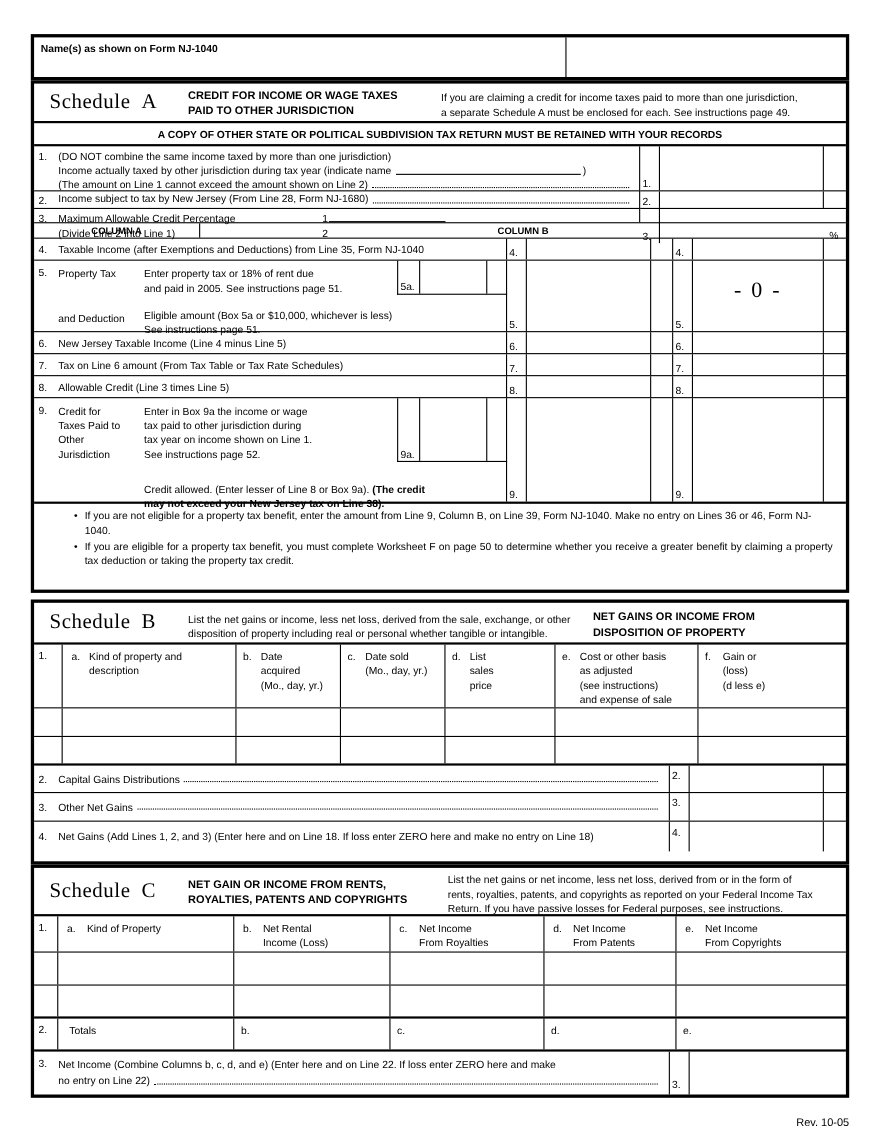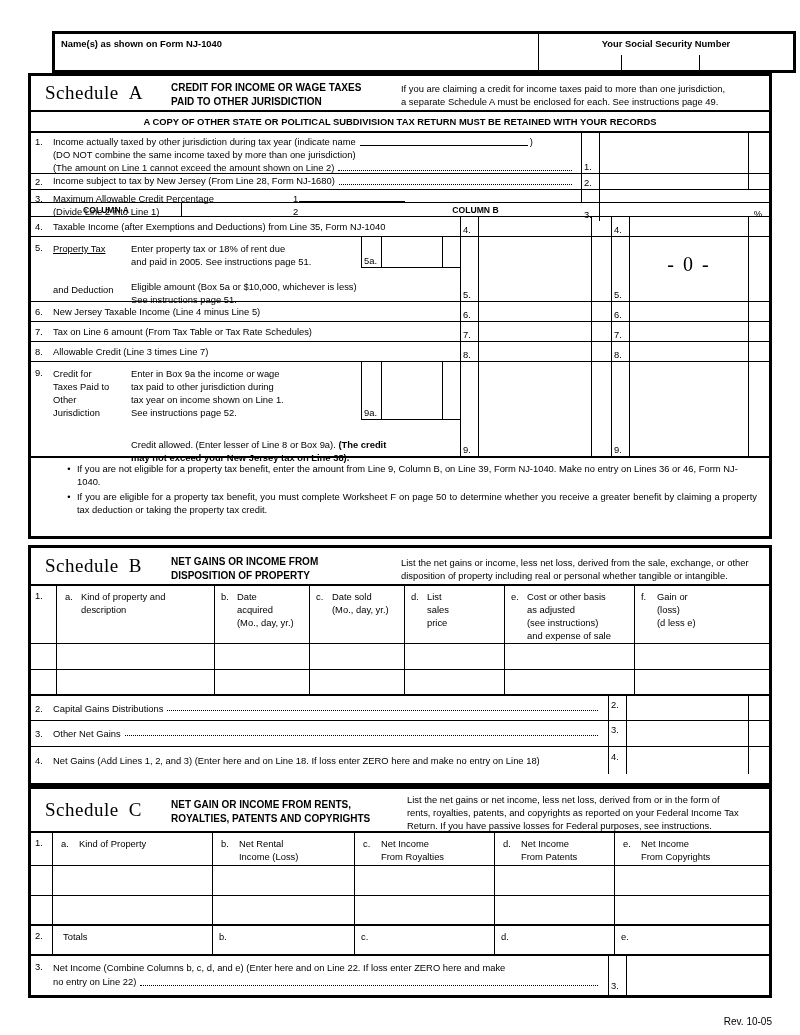--- a/index.html
+++ b/index.html
@@ -77,32 +77,26 @@
     right:28px;bottom:8px;
   }
   .bullet{display:flex;font-size:9.4px;line-height:13px;}
   .bulletdot{width:16px;min-width:16px;text-align:center;}
 </style>
 </head>
 <body>
 
 <div class="page">
 
-  <div class="frame" style="left:28px;top:31px;width:744px;height:42px;margin-left:24px;">
+  <div class="frame" style="left:28px;top:31px;width:744px;height:42px;">
     <div class="row" style="height:100%;">
       <div class="cell br" style="width:484px;">
         <div class="t9 bold" style="padding:4px 0 0 6px;">Name(s) as shown on Form NJ-1040</div>
         <div style="height:18px;"></div>
       </div>
-      <div class="cell" style="width:254px;position:relative;">
-        <div class="t9 bold center" style="padding:4px 0 0 0;">Your Social Security Number</div>
-        <div style="height:18px;"></div>
-        <div style="position:absolute;left:82px;top:21px;width:1px;height:16px;background:#000;"></div>
-        <div style="position:absolute;left:160px;top:21px;width:1px;height:16px;background:#000;"></div>
-      </div>
     </div>
   </div>
 
   <div class="frame" style="left:28px;top:73px;width:744px;height:466px;">
 
     <div class="row bb2" style="height:36px;">
       <div class="cell" style="width:140px;display:flex;align-items:center;">
         <span class="schedtitle">Schedule</span>
         <span class="schedtitle" style="padding-left:10px;">A</span>
       </div>
@@ -119,26 +113,26 @@
     <div class="bb2 center bold t9" style="height:19px;line-height:19px;">A COPY OF OTHER STATE OR POLITICAL SUBDIVISION TAX RETURN MUST BE RETAINED WITH YOUR RECORDS</div>
 
     <div class="row" style="height:69px;">
 
       <div class="cell br" style="width:551px;">
 
         <div class="cell bb" style="height:41px;">
           <div class="row">
             <div class="lineno">1.</div>
             <div style="flex:1;padding-top:2px;padding-right:5px;">
+              <div class="t9" style="line-height:13px;">(DO NOT combine the same income taxed by more than one jurisdiction)</div>
               <div class="t9 flexline" style="line-height:13px;">
                 <span>Income actually taxed by other jurisdiction during tax year (indicate name</span>
                 <span class="blankline" style="width:168px;margin:0 2px 2px 4px;"></span>
                 <span>)</span>
               </div>
-              <div class="t9" style="line-height:13px;">(DO NOT combine the same income taxed by more than one jurisdiction)</div>
               <div class="t9 flexline" style="line-height:13px;">
                 <span>(The amount on Line 1 cannot exceed the amount shown on Line 2)</span>
                 <span class="leader"></span>
               </div>
             </div>
           </div>
         </div>
 
         <div class="cell bb" style="height:16px;">
           <div class="row">
@@ -207,21 +201,21 @@
       <div class="amtno br">4.</div>
       <div class="cell br" style="flex:1;"></div>
       <div class="cell" style="width:20px;"></div>
     </div>
 
     <div class="row bb" style="height:65px;">
       <div class="cell br" style="width:430px;position:relative;">
         <div class="row">
           <div class="lineno" style="padding-top:5px;">5.</div>
           <div style="width:78px;padding-top:5px;">
-            <div class="t9" style="line-height:13px;text-decoration:underline;">Property Tax</div>
+            <div class="t9" style="line-height:13px;">Property Tax</div>
             <div class="t9" style="line-height:13px;margin-top:28px;">and Deduction</div>
           </div>
           <div style="flex:1;padding-top:5px;">
             <div class="t9" style="line-height:13px;">Enter property tax or 18% of rent due</div>
             <div class="t9" style="line-height:13px;">and paid in 2005.  See instructions page 51.</div>
             <div style="height:12px;"></div>
             <div class="t9" style="line-height:13px;">Eligible amount (Box 5a or $10,000, whichever is less)</div>
             <div class="t9" style="line-height:13px;">See instructions page 51.</div>
           </div>
         </div>
@@ -268,21 +262,21 @@
       <div class="cell br" style="width:20px;"></div>
       <div class="amtno br">7.</div>
       <div class="cell br" style="flex:1;"></div>
       <div class="cell" style="width:20px;"></div>
     </div>
 
     <div class="row bb" style="height:20px;">
       <div class="cell br" style="width:430px;">
         <div class="row">
           <div class="lineno" style="padding-top:4px;">8.</div>
-          <div class="t9" style="padding-top:4px;">Allowable Credit (Line 3 times Line 7)</div>
+          <div class="t9" style="padding-top:4px;">Allowable Credit (Line 3 times Line 5)</div>
         </div>
       </div>
       <div class="amtno br">8.</div>
       <div class="cell br" style="width:113px;"></div>
       <div class="cell br" style="width:20px;"></div>
       <div class="amtno br">8.</div>
       <div class="cell br" style="flex:1;"></div>
       <div class="cell" style="width:20px;"></div>
     </div>
 
@@ -337,27 +331,27 @@
     </div>
   </div>
 
   <div class="frame" style="left:28px;top:545px;width:744px;height:241px;">
 
     <div class="row bb2" style="height:38px;">
       <div class="cell" style="width:140px;display:flex;align-items:center;">
         <span class="schedtitle">Schedule</span>
         <span class="schedtitle" style="padding-left:10px;">B</span>
       </div>
+      <div class="cell" style="flex:1;padding-top:8px;padding-right:6px;">
+        <div class="scheddesc">List the net gains or income, less net loss, derived from the sale, exchange, or other</div>
+        <div class="scheddesc">disposition of property including real or personal whether tangible or intangible.</div>
+      </div>
       <div class="cell" style="width:230px;padding-top:7px;">
         <div class="schedsub">NET GAINS OR INCOME FROM</div>
         <div class="schedsub">DISPOSITION OF PROPERTY</div>
-      </div>
-      <div class="cell" style="flex:1;padding-top:8px;padding-right:6px;">
-        <div class="scheddesc">List the net gains or income, less net loss, derived from the sale, exchange, or other</div>
-        <div class="scheddesc">disposition of property including real or personal whether tangible or intangible.</div>
       </div>
     </div>
 
     <div class="row bb" style="height:58px;">
       <div class="lineno br" style="width:26px;min-width:26px;padding-top:4px;">1.</div>
       <div class="cell br" style="width:158px;padding:4px 0 0 8px;">
         <div class="row t9" style="line-height:13px;">
             <span style="width:16px;">a.</span>
             <span>Kind of property and</span>
           </div>

